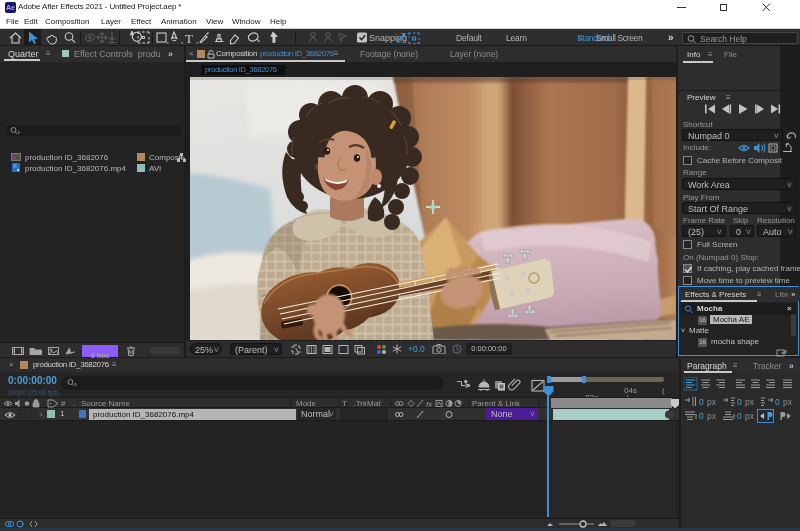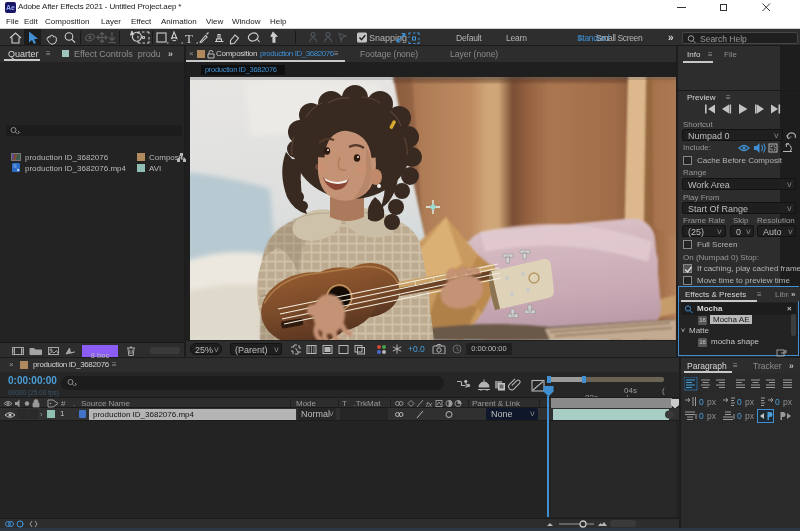--- a/index.html
+++ b/index.html
@@ -674,21 +674,21 @@
       </div>
     <div class="abs" style="left:340px;top:0;width:48px;height:12px;background:#262626;"></div>
     <svg class="abs" style="left:394px;top:2px;" width="72" height="9" viewBox="0 0 72 9">
       <g stroke="#c3c3c3" fill="none" stroke-width="0.9">
         <circle cx="3.5" cy="4.5" r="2"></circle>
           <circle cx="7" cy="4.5" r="2"></circle>
         <path d="M23 8 L29 1"></path>
         <circle cx="55" cy="4.5" r="3"></circle>
       </g>
     </svg>
-    <div class="ddl abs" style="left:486px;top:0px;width:52px;height:12px;border:none;background:#0f172a;text-align:right;">
+    <div class="ddl abs" style="left:486px;top:0px;width:52px;height:12px;border:none;background:#4c1d95;text-align:right;">
         <span style="position:absolute;left:5px;top:1px;">None</span>
         <span style="position:absolute;right:3px;top:1px;color:#8e8e8e;">˅</span>
       </div>
 
     <div class="abs" style="left:553px;top:1px;width:116px;height:11px;background:#a9cec5;"></div>
     <svg class="abs" style="left:664px;top:1px;" width="12" height="11">
         <circle cx="5" cy="5.5" r="4" fill="#3a3a3a"></circle>
         <path d="M8 2 l3 3.5 l-3 3.5" fill="#3a3a3a"></path>
       </svg>
   </div>

